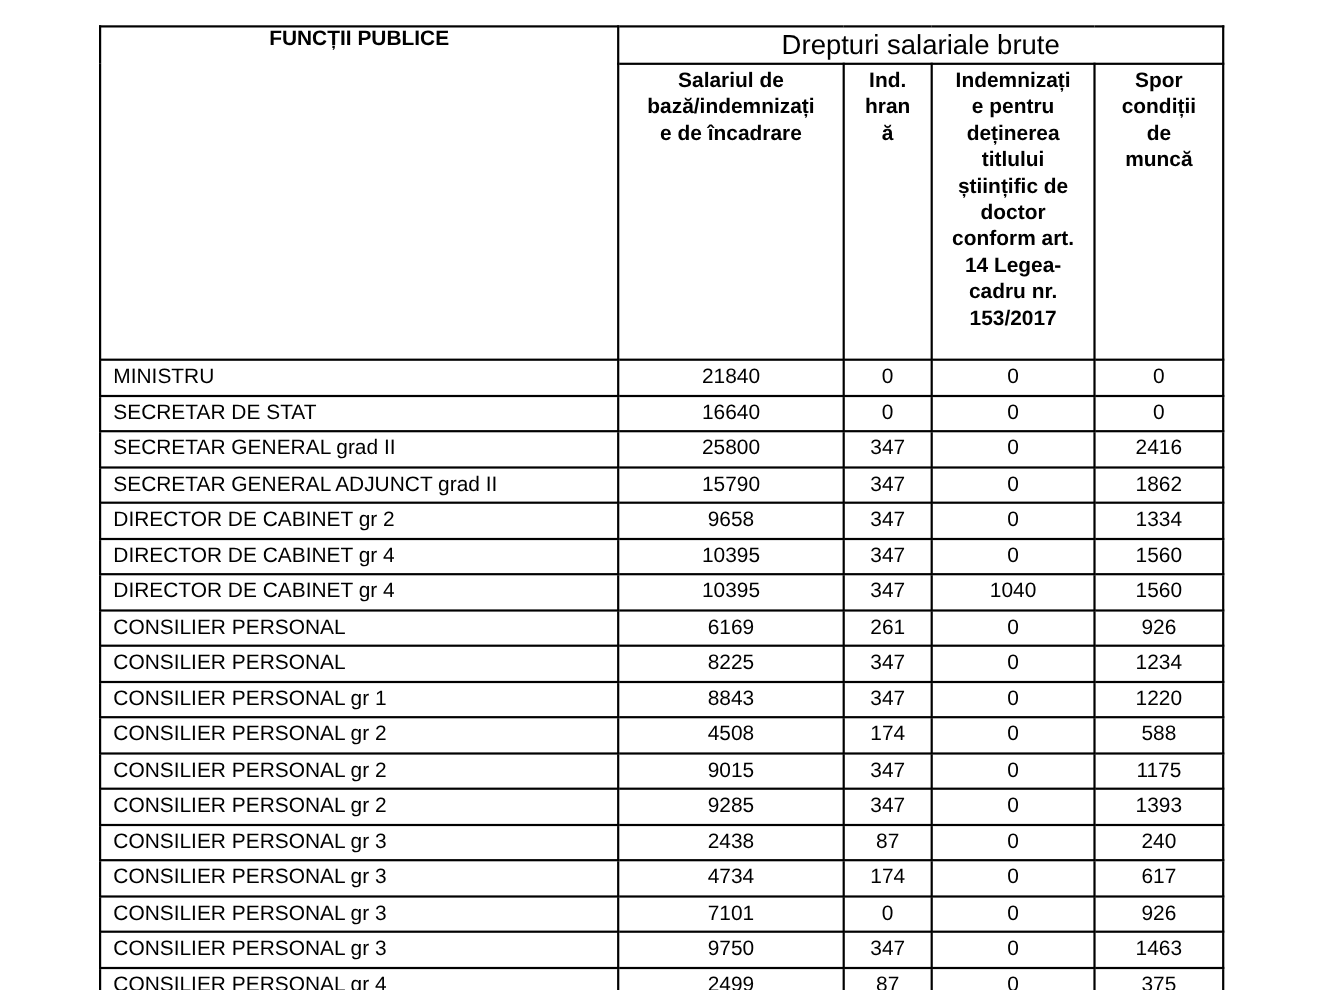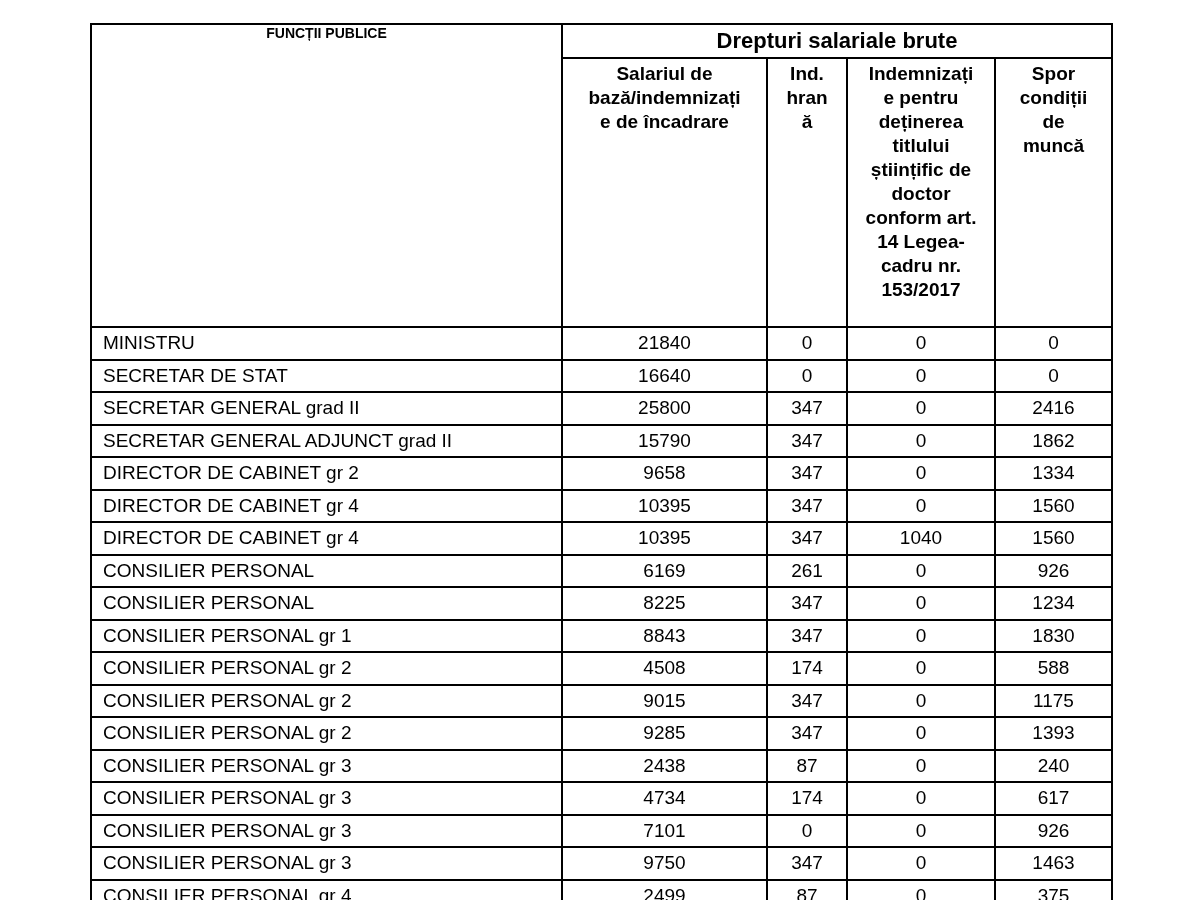--- a/index.html
+++ b/index.html
@@ -26,30 +26,30 @@
   }
   table.salary th, table.salary td {
     border: 2px solid #000000;
     padding: 0;
     overflow: hidden;
   }
   
   th.func-head {
     vertical-align: top;
     text-align: center;
-    font-size: 14px;
+    font-size: 19px;
     font-weight: bold;
     padding-top: 3px;
   }
   tr.group-row th.group-head {
     height: 34px;
     text-align: center;
     vertical-align: middle;
-    font-size: 22px;
-    font-weight: bold;
+    font-size: 25px;
+    font-weight: normal;
   }
   tr.sub-row th {
     height: 269px;
     vertical-align: top;
     font-size: 19px;
     font-weight: bold;
     line-height: 24px;
     white-space: pre-line;
     padding-top: 3px;
   }
@@ -170,21 +170,21 @@
     <td class="num">347</td>
     <td class="num">0</td>
     <td class="num">1234</td>
   </tr>
 
   <tr>
     <td class="func">CONSILIER PERSONAL gr 1</td>
     <td class="num">8843</td>
     <td class="num">347</td>
     <td class="num">0</td>
-    <td class="num">1830</td>
+    <td class="num">1220</td>
   </tr>
 
   <tr>
     <td class="func">CONSILIER PERSONAL gr 2</td>
     <td class="num">4508</td>
     <td class="num">174</td>
     <td class="num">0</td>
     <td class="num">588</td>
   </tr>
 

